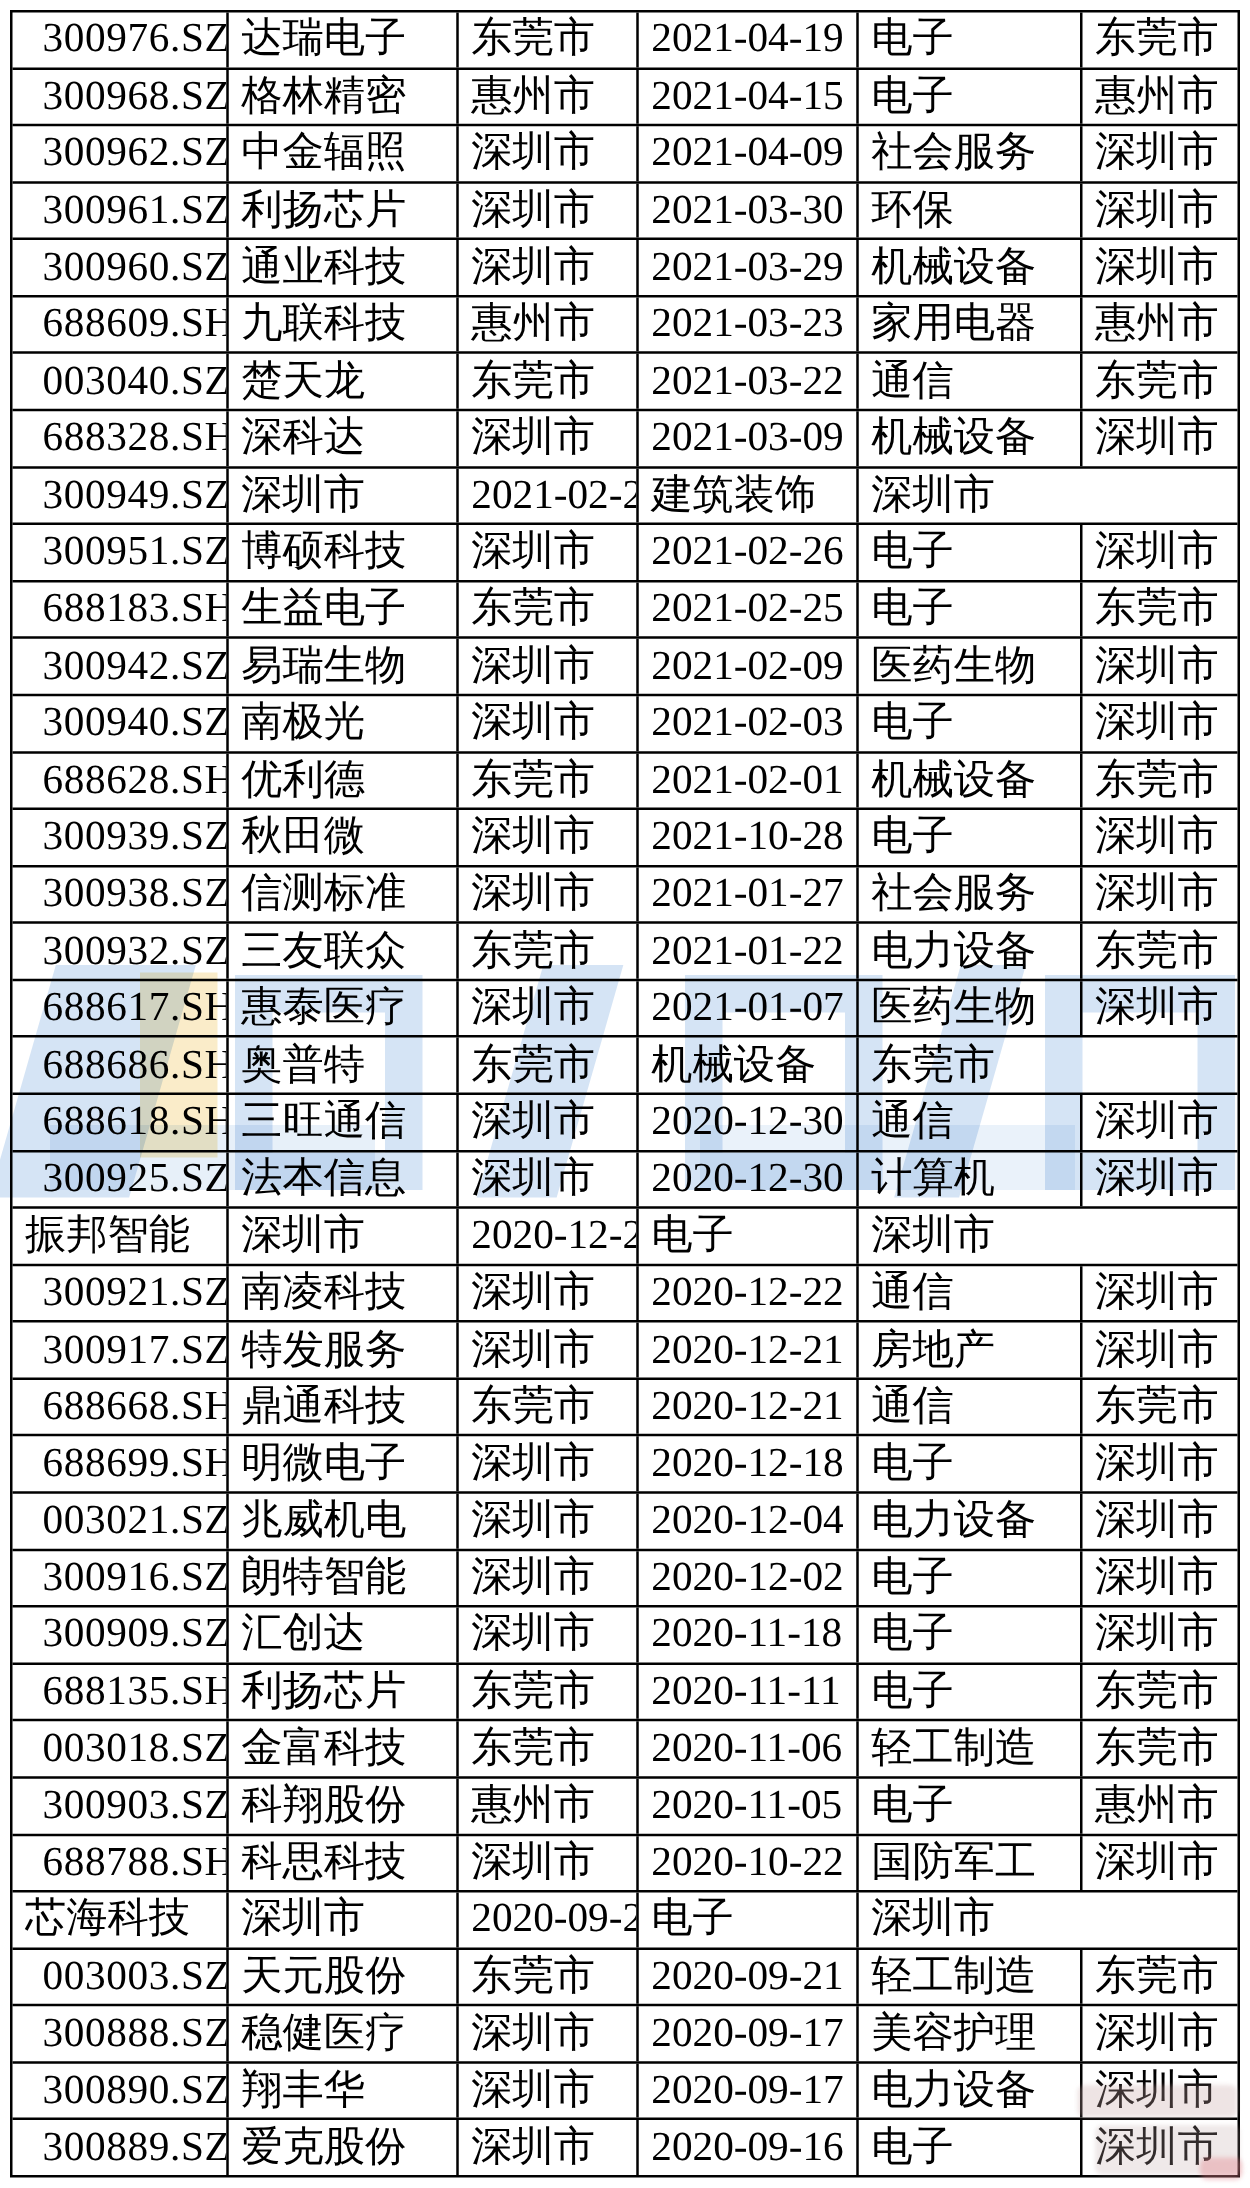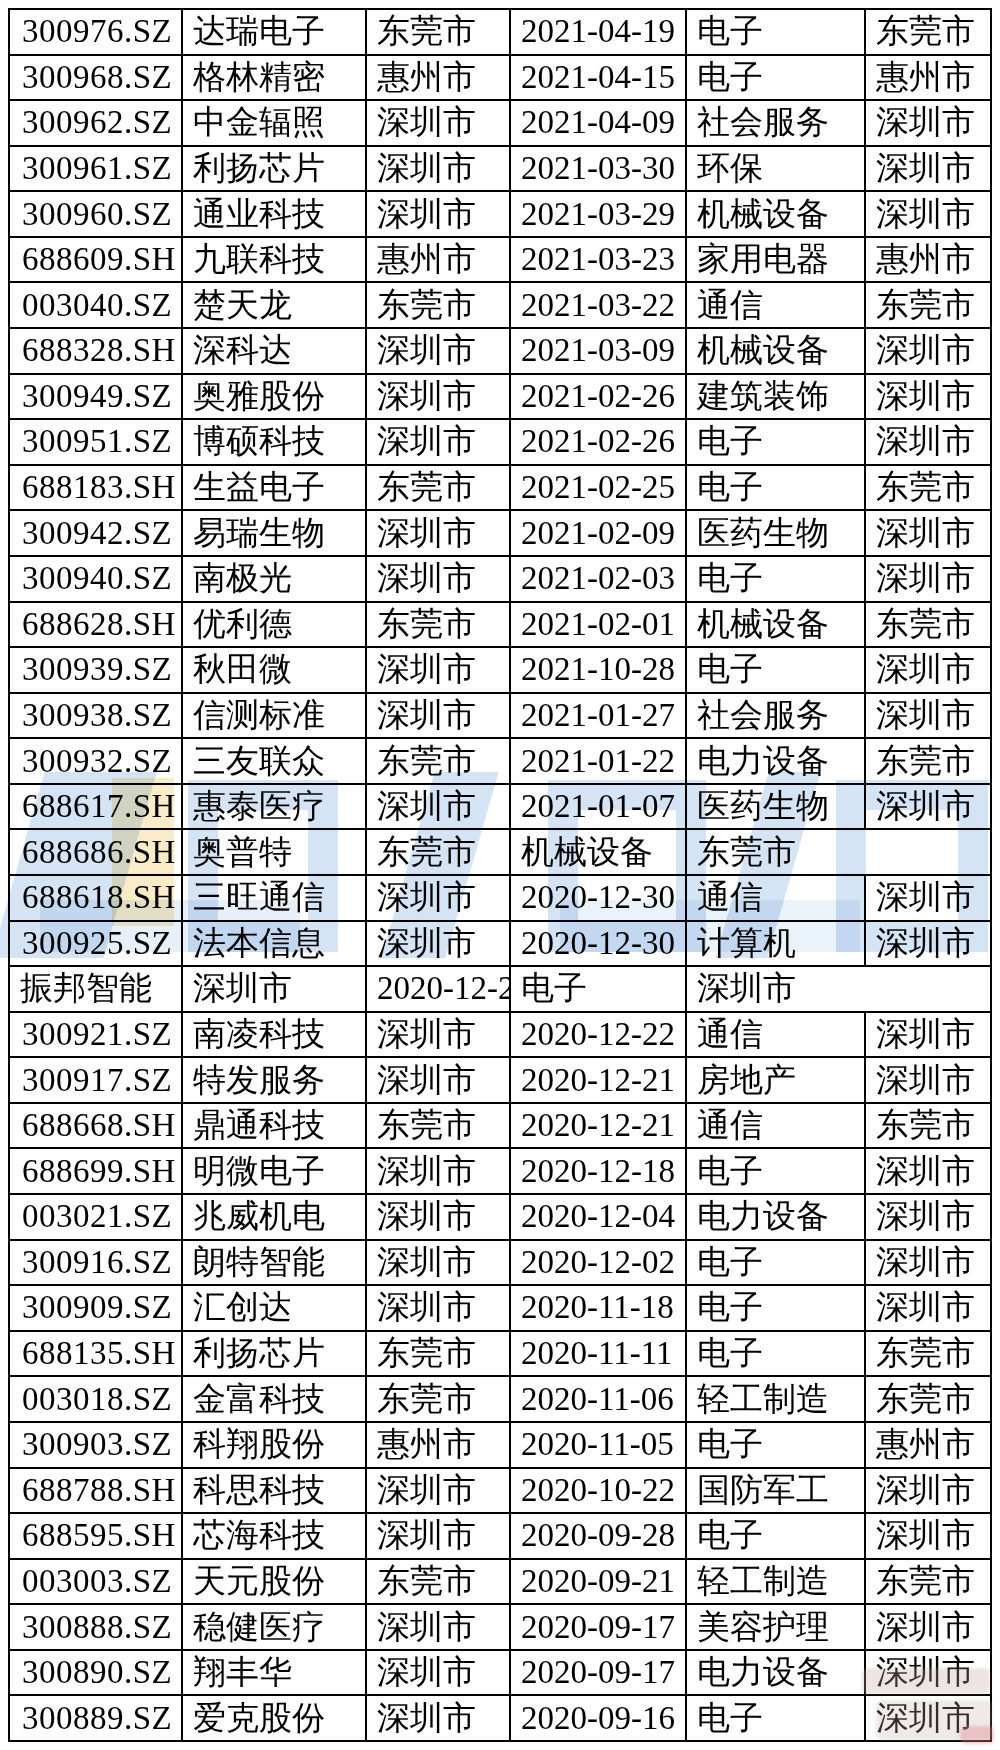--- a/index.html
+++ b/index.html
@@ -47,21 +47,21 @@
     align-items: center;
     padding-left: 10px;
     font-size: 33px;
     line-height: 1;
     white-space: nowrap;
     overflow: hidden;
   }
   .cell:last-child {
     border-right: none;
   }
-  .col-code { padding-left: 12px; letter-spacing: 0.5px; }
+  .col-code { padding-left: 24px; letter-spacing: 0.5px; }
 
   
   .wm {
     position: absolute;
     pointer-events: none;
     z-index: 2;
     mix-blend-mode: multiply;
   }
   .wm-blue   { background: #b9d2ee; opacity: 0.60; }
   .wm-hollow {
@@ -148,21 +148,20 @@
     <div class="row">
       <div class="cell col-code">688328.SH</div>
       <div class="cell col-name">深科达</div>
       <div class="cell col-city">深圳市</div>
       <div class="cell col-date">2021-03-09</div>
       <div class="cell col-industry">机械设备</div>
       <div class="cell col-city2">深圳市</div>
     </div>
     <div class="row">
       <div class="cell col-code">300949.SZ</div>
-      <div class="cell col-name">奥雅股份</div>
       <div class="cell col-city">深圳市</div>
       <div class="cell col-date">2021-02-26</div>
       <div class="cell col-industry">建筑装饰</div>
       <div class="cell col-city2">深圳市</div>
     </div>
     <div class="row">
       <div class="cell col-code">300951.SZ</div>
       <div class="cell col-name">博硕科技</div>
       <div class="cell col-city">深圳市</div>
       <div class="cell col-date">2021-02-26</div>
@@ -345,21 +344,20 @@
     </div>
     <div class="row">
       <div class="cell col-code">688788.SH</div>
       <div class="cell col-name">科思科技</div>
       <div class="cell col-city">深圳市</div>
       <div class="cell col-date">2020-10-22</div>
       <div class="cell col-industry">国防军工</div>
       <div class="cell col-city2">深圳市</div>
     </div>
     <div class="row">
-      <div class="cell col-code">688595.SH</div>
       <div class="cell col-name">芯海科技</div>
       <div class="cell col-city">深圳市</div>
       <div class="cell col-date">2020-09-28</div>
       <div class="cell col-industry">电子</div>
       <div class="cell col-city2">深圳市</div>
     </div>
     <div class="row">
       <div class="cell col-code">003003.SZ</div>
       <div class="cell col-name">天元股份</div>
       <div class="cell col-city">东莞市</div>

